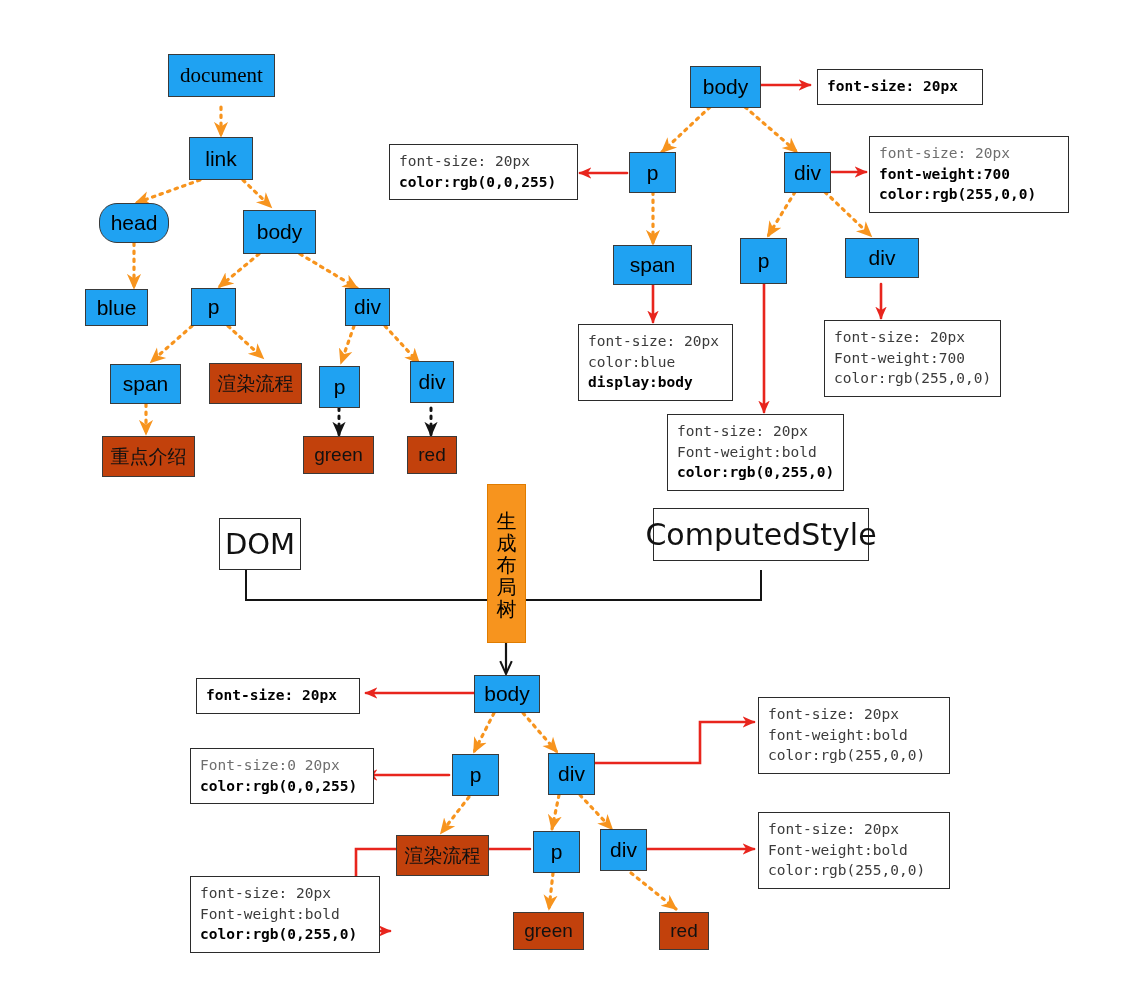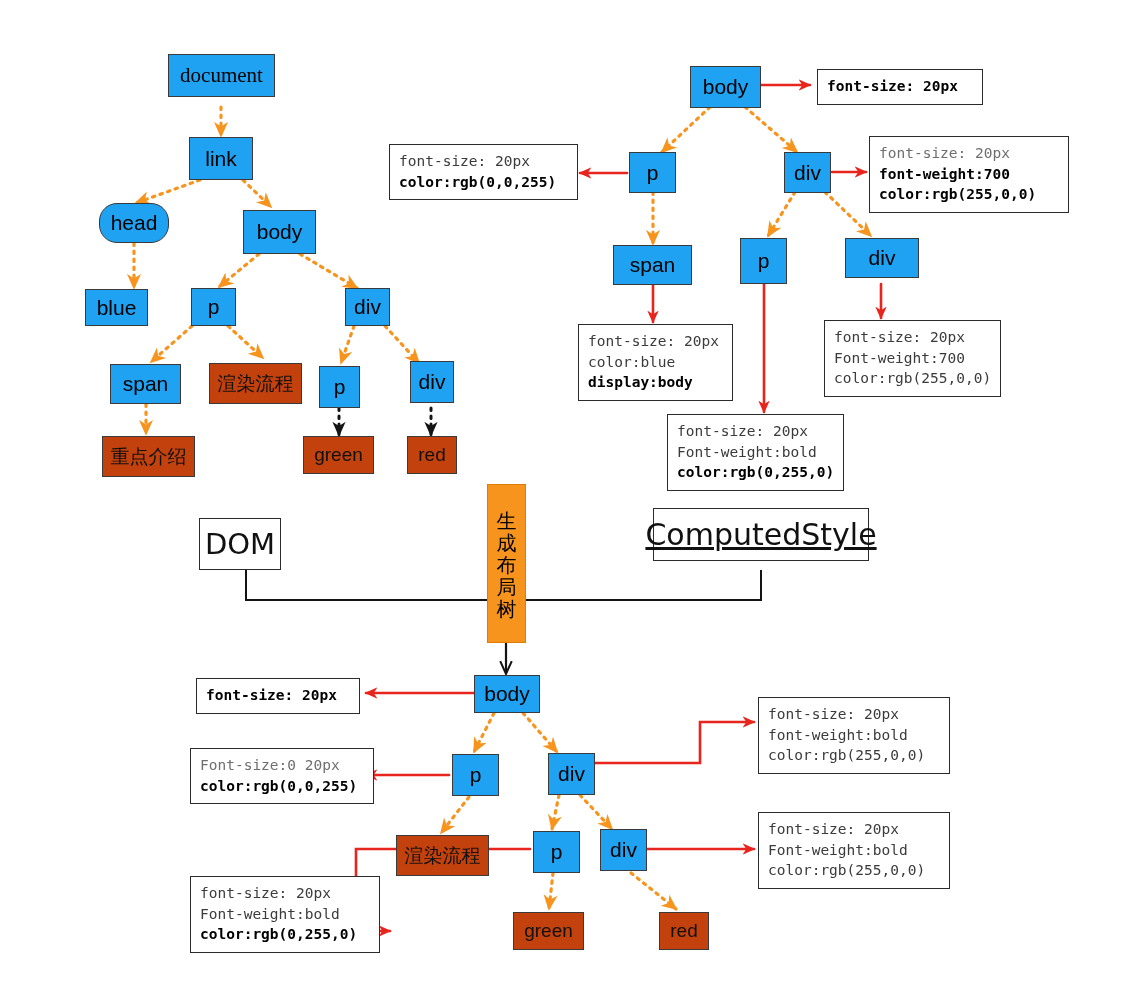--- a/index.html
+++ b/index.html
@@ -175,25 +175,25 @@
     <div class="n">Font-weight:bold</div>
     <div class="b">color:rgb(0,255,0)</div>
   </div>
 
   <div class="stylebox" style="left:824px;top:320px;width:177px;">
     <div class="n">font-size: 20px</div>
     <div class="n">Font-weight:700</div>
     <div class="n">color:rgb(255,0,0)</div>
   </div>
 
-  <div class="plainbox" style="left:199px;top:518px;width:82px;height:52px;
+  <div class="plainbox" style="left:219px;top:518px;width:82px;height:52px;
               font-size:29px;">DOM</div>
 
   <div class="plainbox" style="left:653px;top:508px;width:216px;height:53px;
-              font-size:30px;text-decoration:underline;">ComputedStyle</div>
+              font-size:30px;">ComputedStyle</div>
 
   <div class="vbar" style="left:487px;top:484px;width:39px;height:159px;">
     <span>生</span>
     <span>成</span>
     <span>布</span>
     <span>局</span>
     <span>树</span>
   </div>
 
   <div class="node el" style="left:474px;top:675px;width:66px;height:38px;">body</div>

